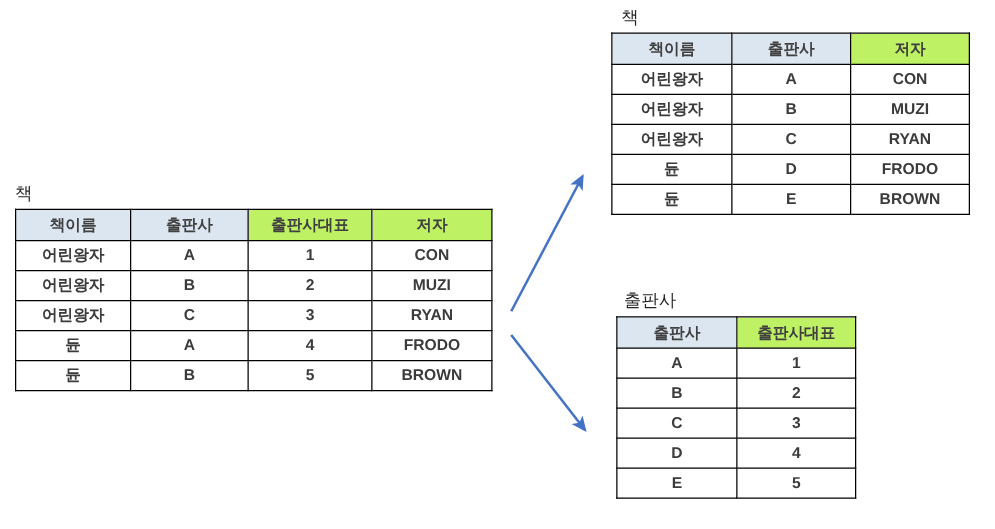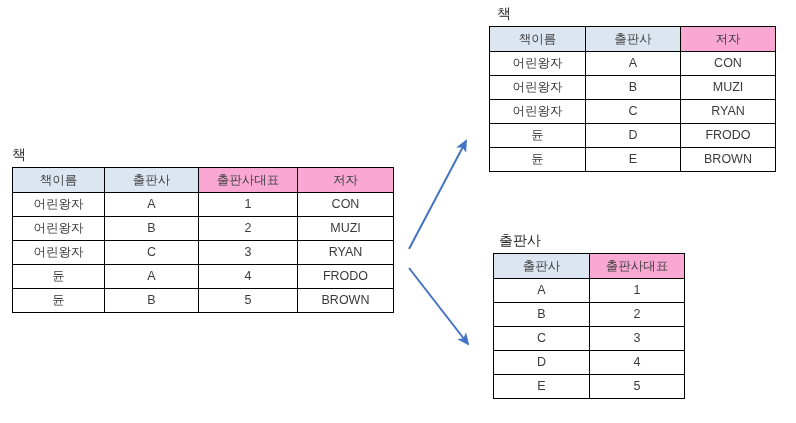--- a/index.html
+++ b/index.html
@@ -33,37 +33,37 @@
   table.gtable {
     border-collapse: collapse;
     table-layout: fixed;
     background: #ffffff;
   }
   table.gtable th,
   table.gtable td {
     border: 1px solid #000000;
     text-align: center;
     vertical-align: middle;
-    font-weight: 400;
+    font-weight: 700;
     font-size: 12.5px;
     color: #3b3b3b;
     padding: 0;
     height: 23px;
     line-height: 23px;
     overflow: hidden;
     white-space: nowrap;
   }
   table.gtable th {
     font-size: 12.5px;
     color: #404040;
     height: 24px;
     line-height: 24px;
   }
   th.hdr-blue { background: #dce6f1; }
-  th.hdr-green { background: #f9a8d4; }
+  th.hdr-green { background: #bef264; }
   td.val-dark { color: #1a1a1a; }
   td.val-gray { color: #4a4a4a; }
 
   
   #table-book-combined col.c0 { width: 92px; }
   #table-book-combined col.c1 { width: 94px; }
   #table-book-combined col.c2 { width: 99px; }
   #table-book-combined col.c3 { width: 96px; }
 
   

